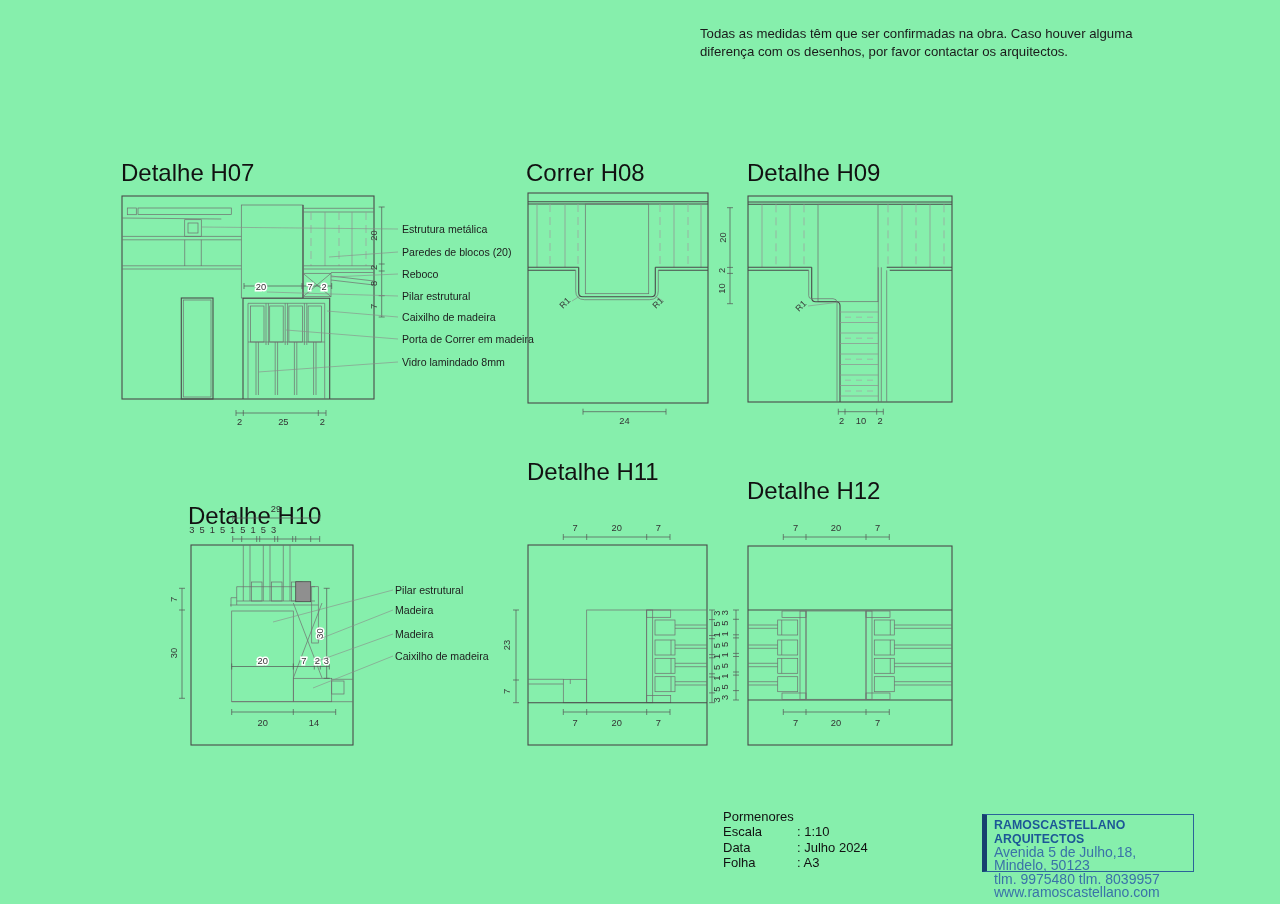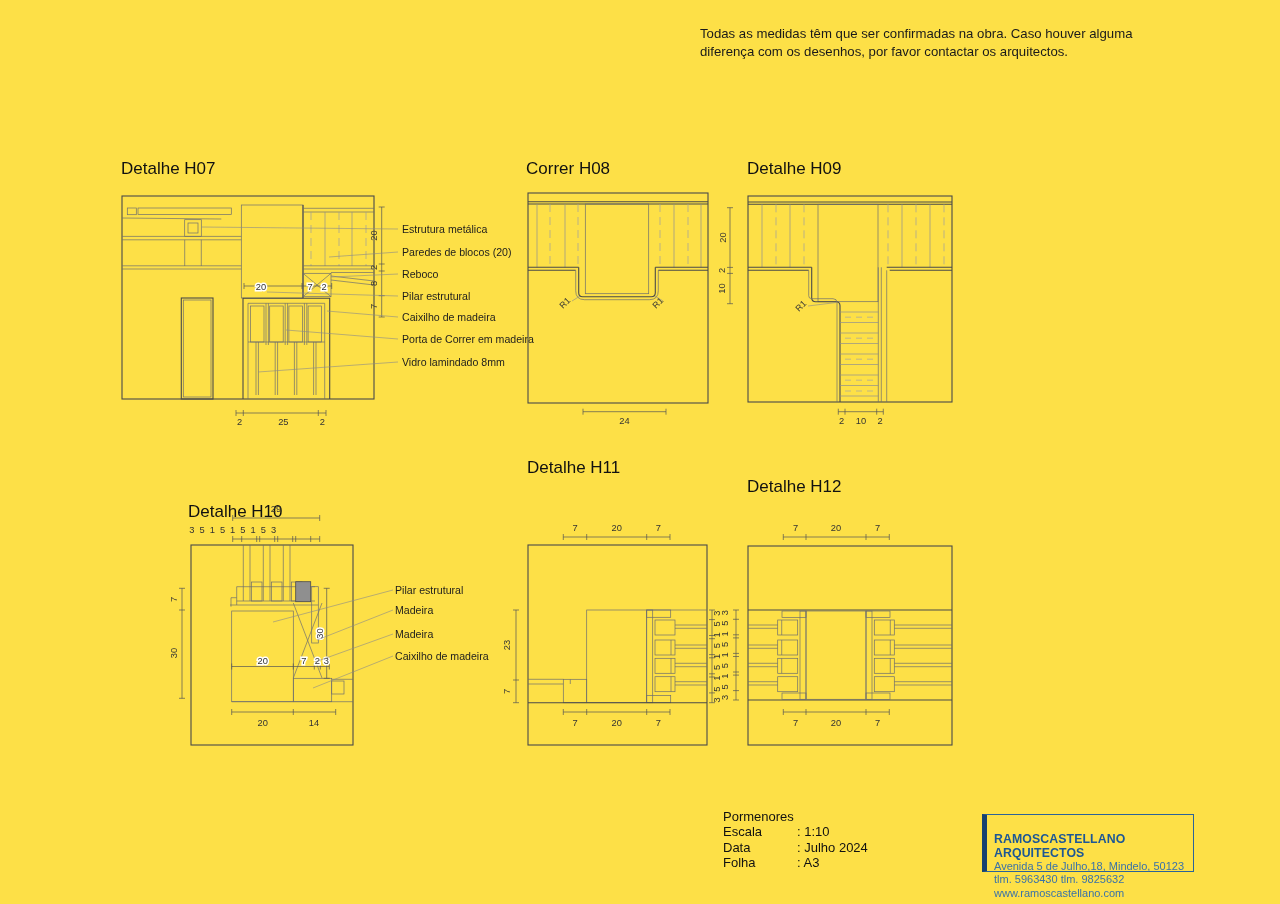--- a/index.html
+++ b/index.html
@@ -1,39 +1,39 @@
 <!DOCTYPE html>
 <html><head>
 <meta charset="utf-8">
 <style>
   html,body{margin:0;padding:0;background:#fff;}
-  .sheet{position:relative;width:1280px;height:904px;background:#fde047;overflow:hidden;
+  .sheet{position:relative;width:1280px;height:904px;background:#86efac;overflow:hidden;
          font-family:"Liberation Sans", sans-serif;}
   .note{position:absolute;left:700px;top:25px;font-size:13.2px;line-height:17.5px;color:#1a1a1a;}
-  .dtitle{position:absolute;font-size:17px;color:#111;white-space:nowrap;}
+  .dtitle{position:absolute;font-size:24px;color:#111;white-space:nowrap;}
   svg.drawings{position:absolute;left:0;top:0;}
   svg text{font-family:"Liberation Sans", sans-serif;}
   .dim{font-size:9.3px;fill:#333;text-anchor:middle;}
   .dimh{font-size:9.3px;fill:#333;text-anchor:middle;paint-order:stroke;stroke:#ffffff;stroke-width:3px;}
   .lbl{font-size:10.6px;fill:#1d1d1d;text-anchor:start;}
   .r1{font-size:8.8px;fill:#333;text-anchor:middle;}
   .thin{stroke:#6e6e6e;stroke-width:0.7;fill:none;}
   .med{stroke:#4a4a4a;stroke-width:1.1;fill:none;}
   .dimline{stroke:#555;stroke-width:0.7;fill:none;}
   .leader{stroke:#8a8a8a;stroke-width:0.6;fill:none;}
   .joint{stroke:#8f8f8f;stroke-width:0.7;fill:none;}
   .jointd{stroke:#9f9f9f;stroke-width:0.7;fill:none;stroke-dasharray:8 5;}
   .dashp{stroke:#a5a5a5;stroke-width:0.7;fill:none;stroke-dasharray:6 5;}
   .tblock{position:absolute;left:710px;top:809px;font-size:13px;color:#111;line-height:15.4px;margin-left:13px;}
   .tblock .rw{display:flex;}
   .tblock .rw .lab{width:74px;}
   .firmbox{position:absolute;left:982px;top:814px;width:212px;height:58px;box-sizing:border-box;
-           border:1.5px solid #2b6399;border-left:5px solid #17416f;padding:17px 6px 0 7px;}
+           border:1.5px solid #2b6399;border-left:5px solid #17416f;padding:3px 6px 0 7px;}
   .firmbox .fname{font-size:12.3px;font-weight:bold;color:#1c5796;letter-spacing:0.1px;}
-  .firmbox .fline{font-size:11px;color:#3a72a8;line-height:13.4px;}
+  .firmbox .fline{font-size:14px;color:#3a72a8;line-height:13.4px;}
 </style>
 </head>
 <body>
 
 <div class="sheet">
 
   <div class="note">
     <div>Todas as medidas têm que ser confirmadas na obra. Caso houver alguma</div>
     <div>diferença com os desenhos, por favor contactar os arquitectos.</div>
   </div>
@@ -327,17 +327,17 @@
     </div>
     <div class="rw">
       <span class="lab">Folha</span>
       <span>: A3</span>
     </div>
   </div>
 
   <div class="firmbox">
     <div class="fname">RAMOSCASTELLANO ARQUITECTOS</div>
     <div class="fline">Avenida 5 de Julho,18, Mindelo, 50123</div>
-    <div class="fline">tlm. 5963430 tlm. 9825632</div>
+    <div class="fline">tlm. 9975480 tlm. 8039957</div>
     <div class="fline">www.ramoscastellano.com</div>
   </div>
 
 </div>
 
 </body></html>

